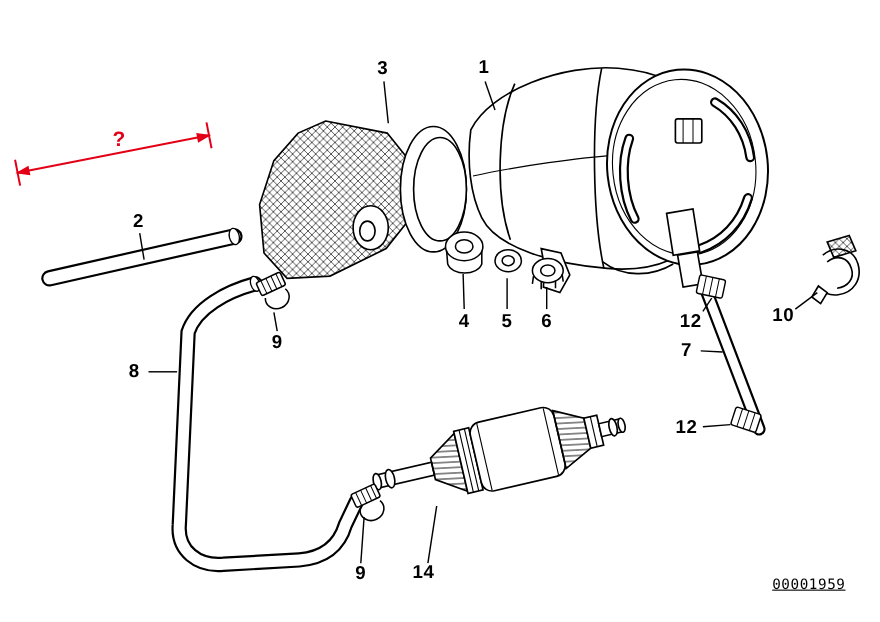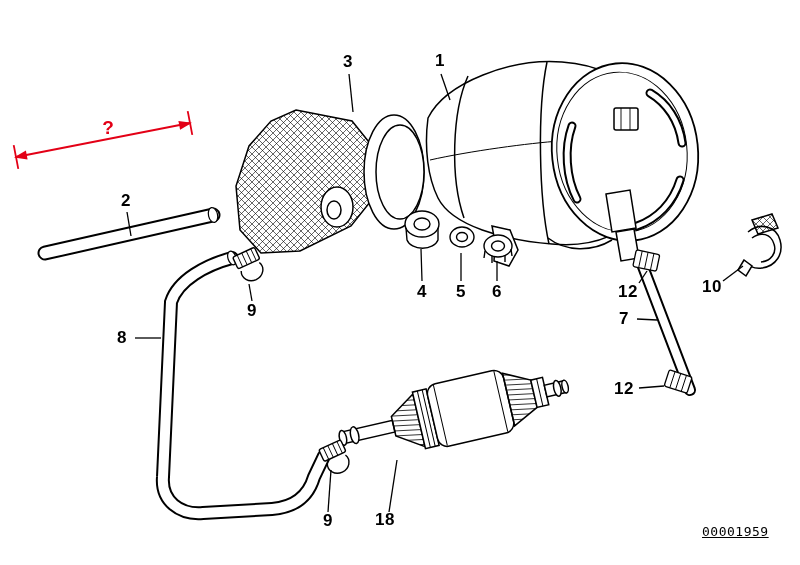--- a/index.html
+++ b/index.html
@@ -179,18 +179,18 @@
   <div class="callout" style="left:422px;top:292px">4</div>
   <div class="callout" style="left:461px;top:292px">5</div>
   <div class="callout" style="left:497px;top:292px">6</div>
   <div class="callout" style="left:252px;top:311px">9</div>
   <div class="callout" style="left:122px;top:338px">8</div>
   <div class="callout" style="left:628px;top:292px">12</div>
   <div class="callout" style="left:624px;top:319px">7</div>
   <div class="callout" style="left:712px;top:287px">10</div>
   <div class="callout" style="left:624px;top:389px">12</div>
   <div class="callout" style="left:328px;top:521px">9</div>
-  <div class="callout" style="left:385px;top:520px">18</div>
+  <div class="callout" style="left:385px;top:520px">14</div>
 
   <div class="dim-label" style="left:108px;top:128px">?</div>
 
   <div class="drawing-number" style="left:702px;top:524px">00001959</div>
 </div>
 
 </body></html>

